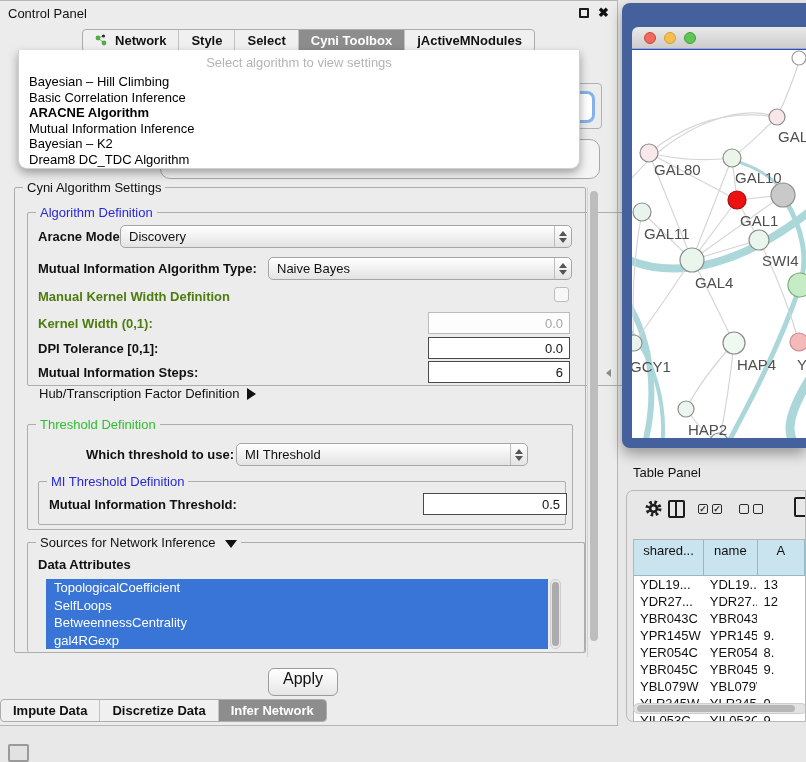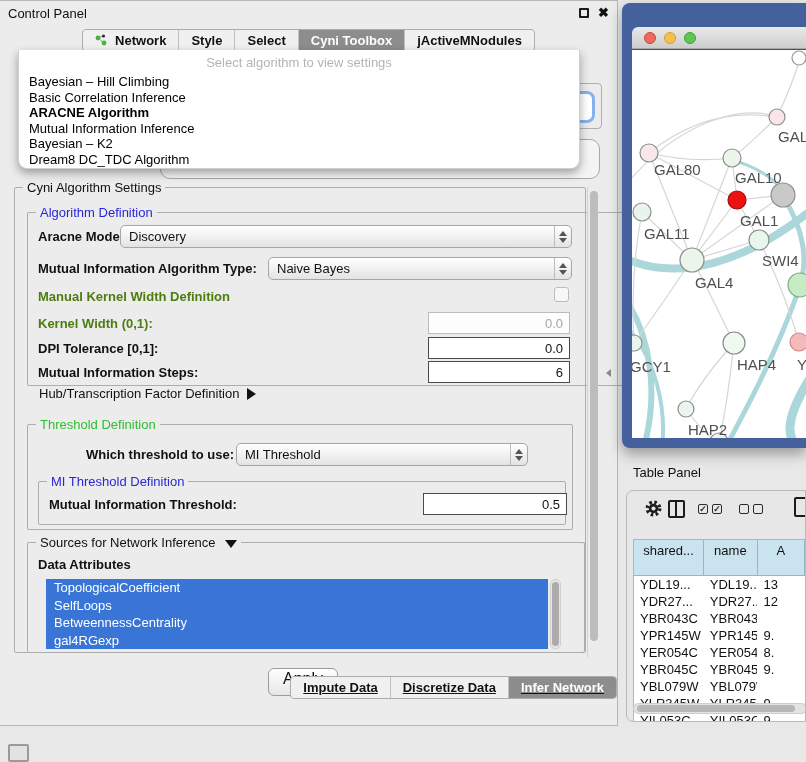--- a/index.html
+++ b/index.html
@@ -86,21 +86,21 @@
   .hscroll { position:absolute; height:11px; background:#e3e3e3; border:1px solid #cdcdcd; border-radius:6px; }
   .hthumb { position:absolute; top:1px; height:7px; background:#b7b7b7; border-radius:4px; }
 
   .vscroll { position:absolute; width:11px; background:#ececec; border-left:1px solid #d2d2d2; }
   #cp-vscroll { left:587px; top:186px; height:470px; }
   #cp-vthumb { position:absolute; left:2px; top:4px; width:8px; height:450px; background:#bdbdbd; border-radius:4px; }
 
   .apply-btn { position:absolute; left:268px; top:667px; width:70px; height:28px;
                background:linear-gradient(#ffffff,#e6e6e6); border:1px solid #9c9c9c; border-radius:6px;
                font-size:16px; text-align:center; line-height:20px; color:#111; }
-  .cp-bottombar { position:absolute; left:0; top:675px; width:100%; display:flex; justify-content:flex-end;text-decoration:underline; }
+  .cp-bottombar { position:absolute; left:0; top:698px; width:100%; display:flex; justify-content:flex-start; }
 
   
   .resize-handle { position:absolute; left:606px; top:369px; width:0; height:0;
                    border-top:4px solid transparent; border-bottom:4px solid transparent;
                    border-right:5px solid #8b8b8b; }
 
   
   .net-blue { position:absolute; left:622px; top:3px; width:184px; height:445px;
               background:#44619d; border-radius:8px 0 0 8px; box-shadow:0 6px 14px rgba(0,0,0,0.35); }
   .net-win { position:absolute; left:10px; top:8px; right:0; bottom:10px; background:#1d4ed8;

